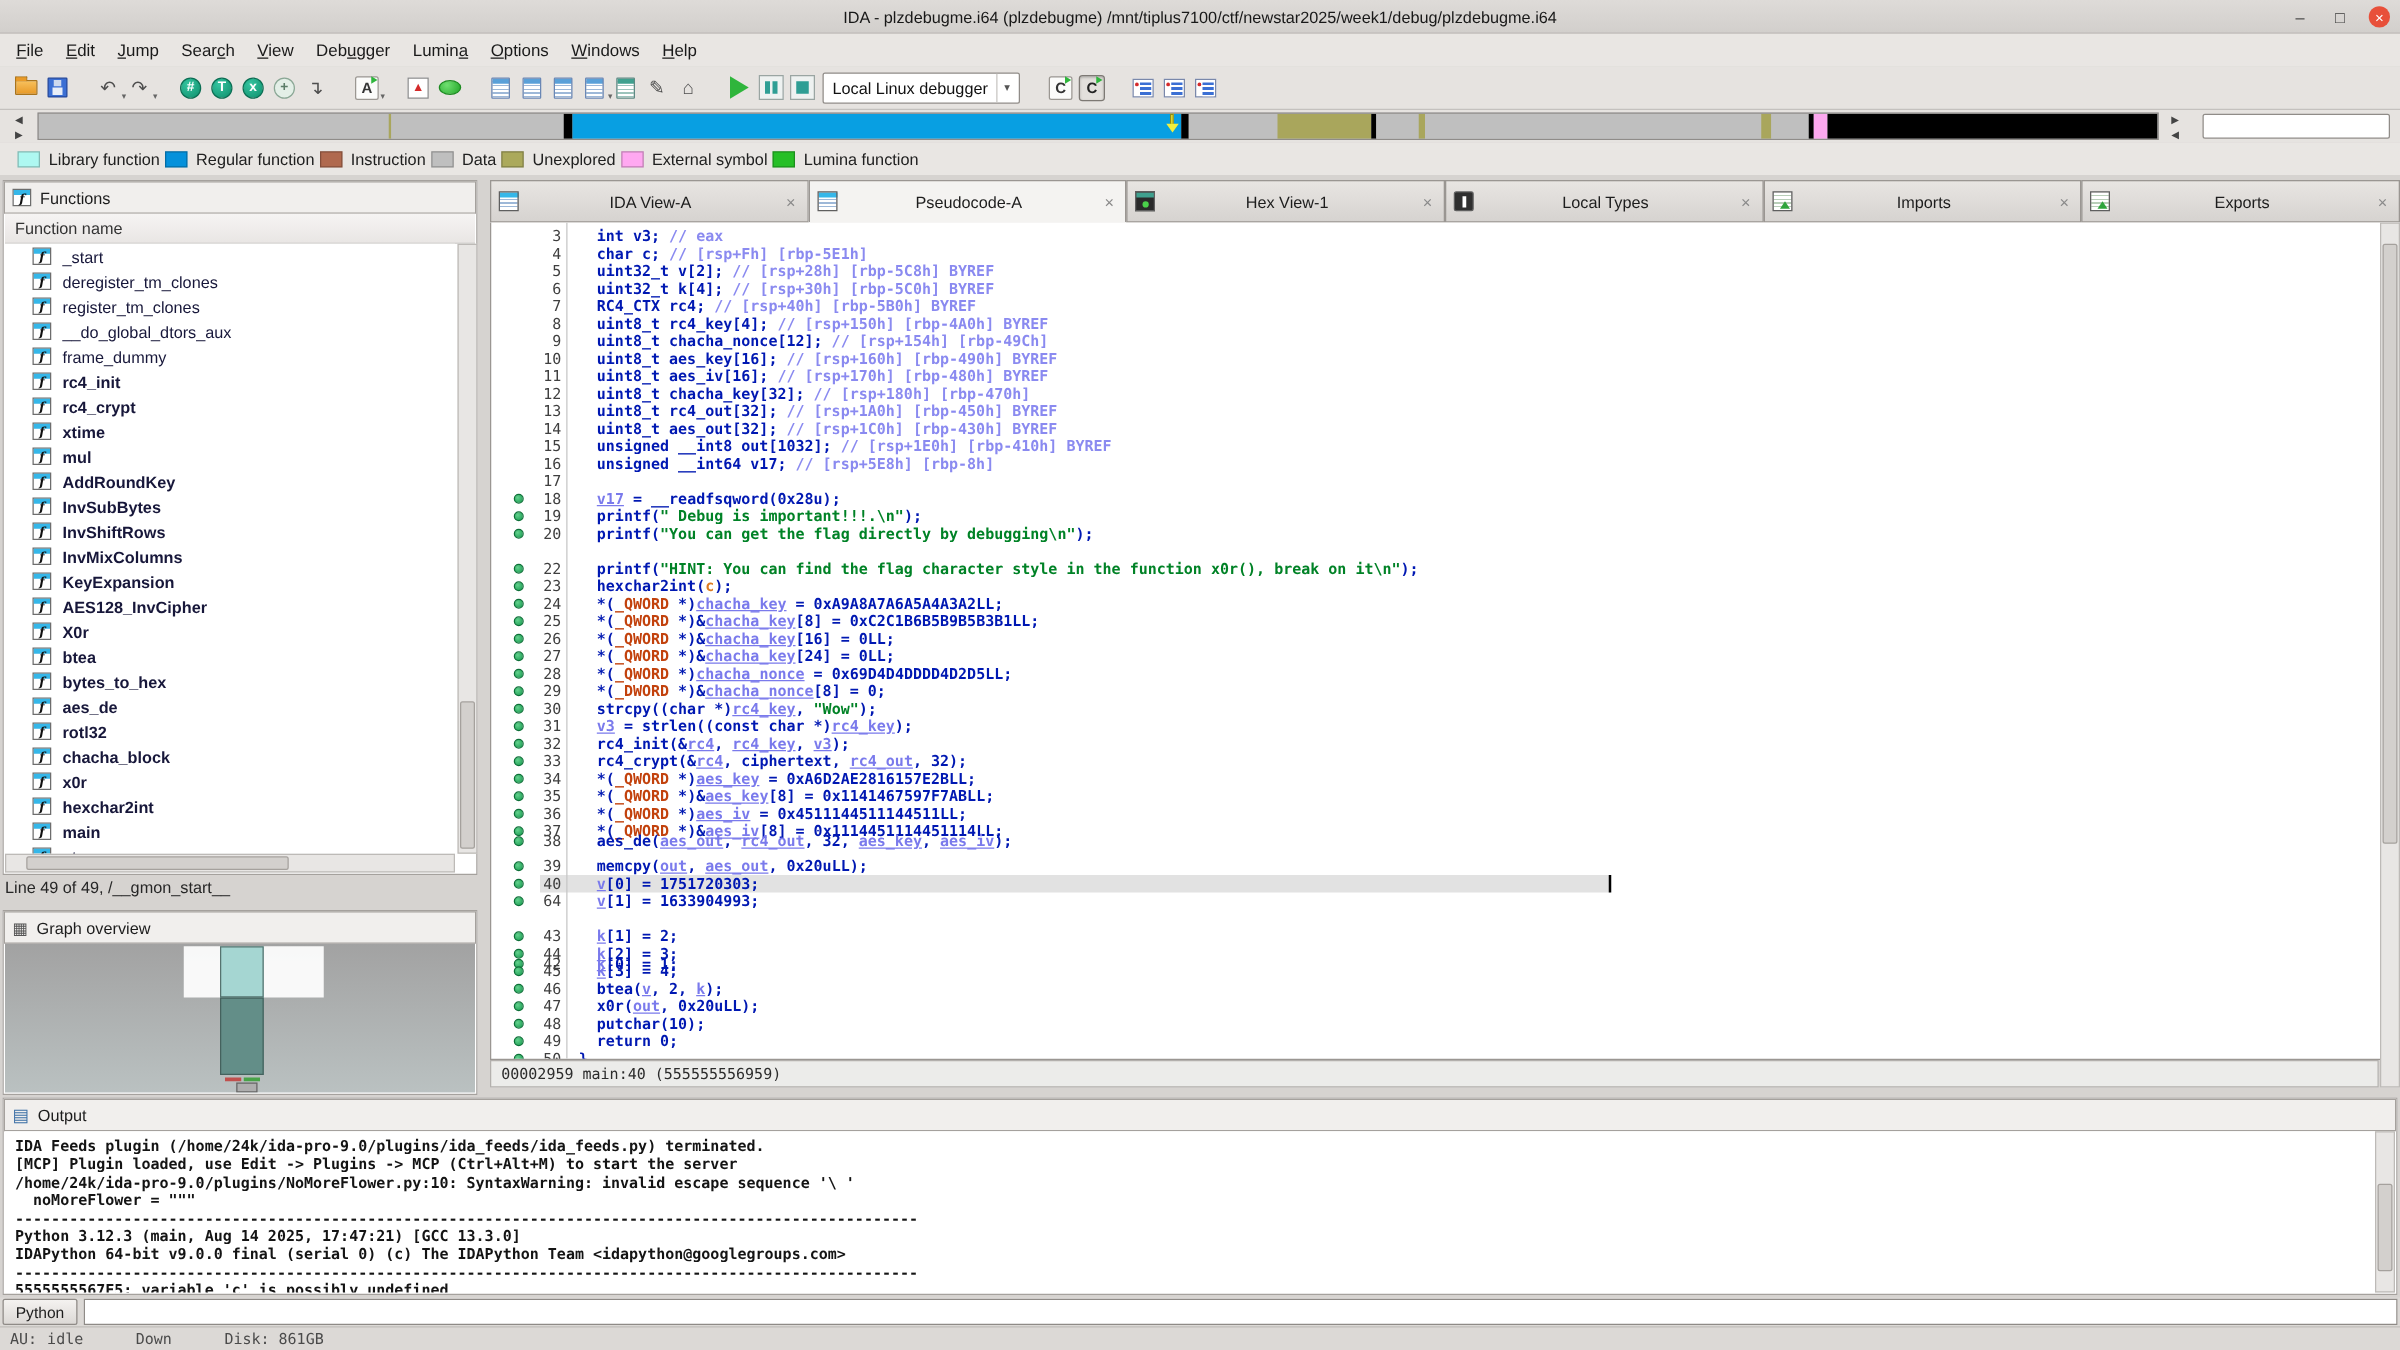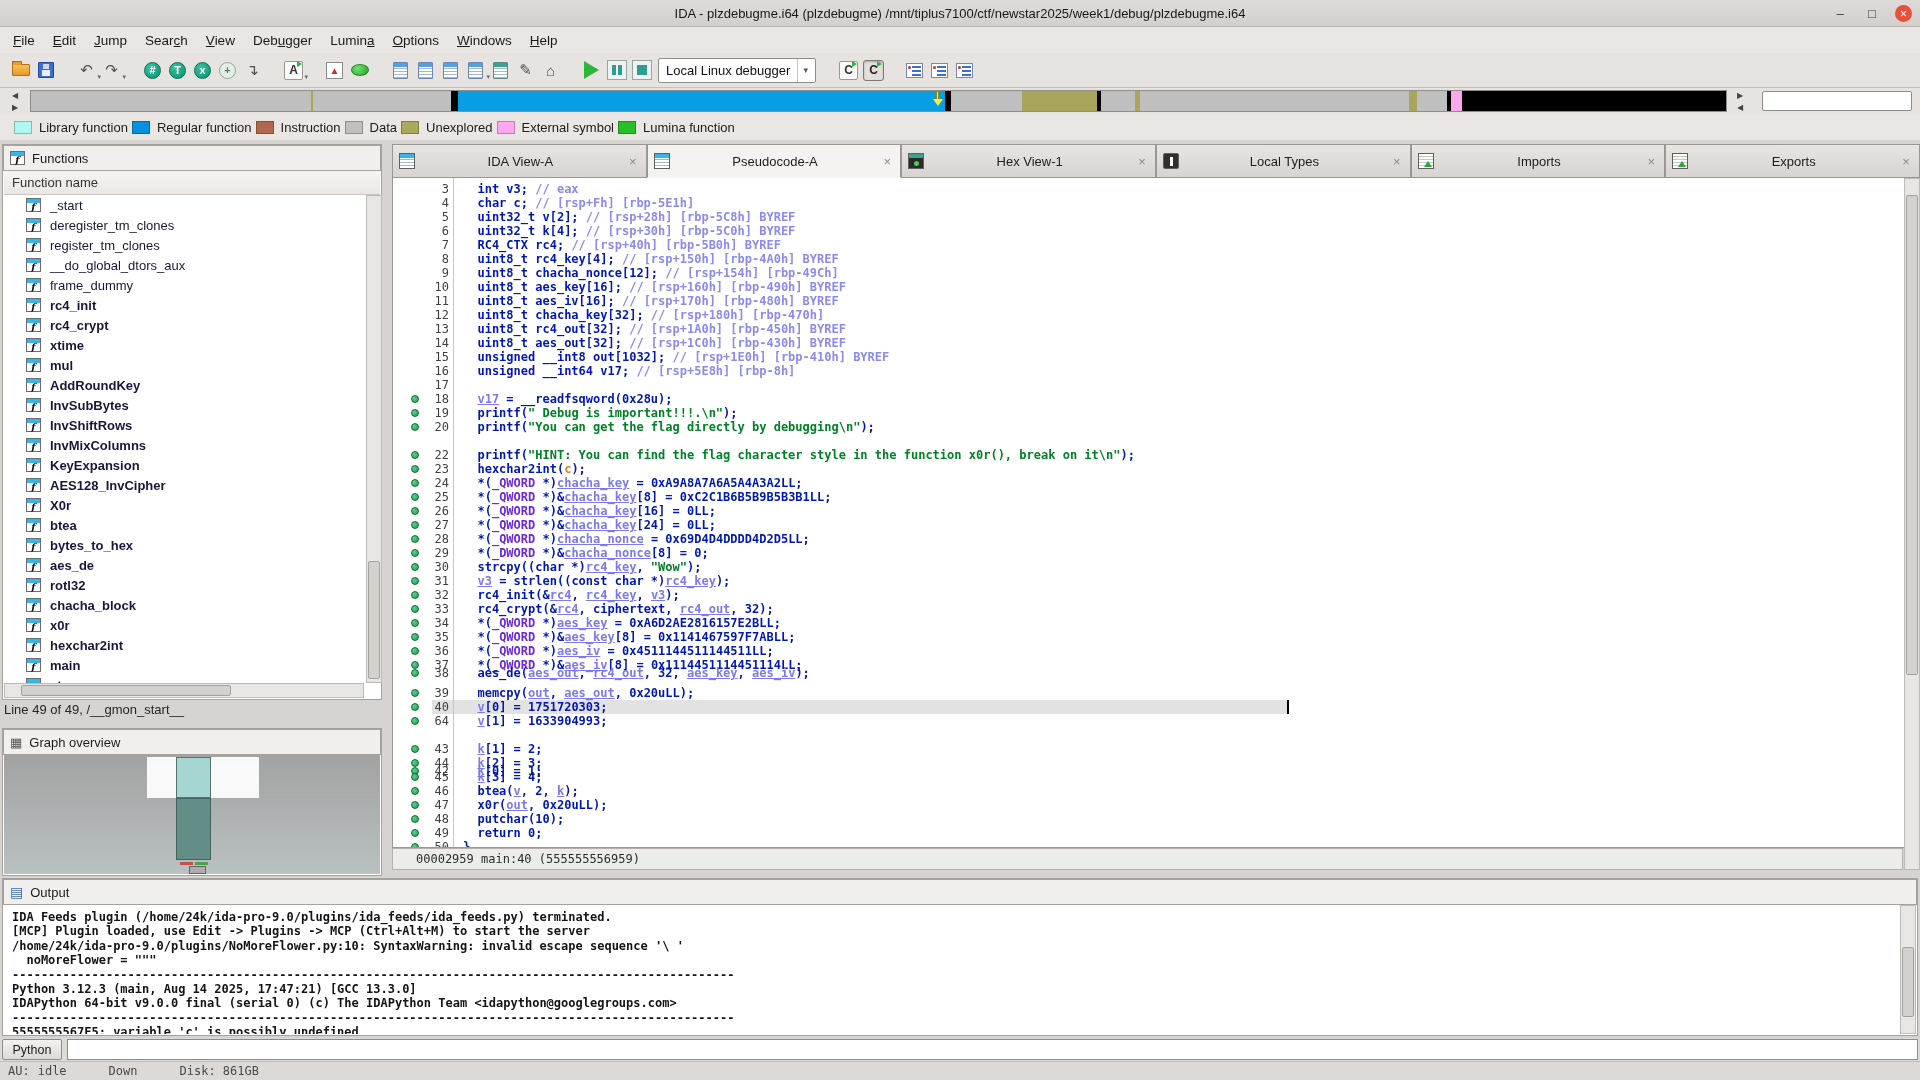--- a/index.html
+++ b/index.html
@@ -118,26 +118,26 @@
   
   #code{position:absolute;left:0;top:34px;right:0;height:670px;background:#fff;border:1px solid #9a9692;border-top:none;overflow:hidden}
   .gutline{position:absolute;left:60px;top:0;bottom:0;width:1px;background:#c6c6c6;z-index:3}
   .cl{position:absolute;left:0;width:100%;height:14px}
   .cl .hl{position:absolute;left:39px;width:856px;top:0;height:14px;background:#e2e2e2;z-index:0}
   .cl .bp{position:absolute;left:18px;top:3px;width:8px;height:8px;border-radius:50%;background:radial-gradient(circle at 35% 35%,#63d18d,#169a4e);border:1px solid #0d7038;z-index:2}
   .cl .num{position:absolute;left:0;top:0;width:56px;text-align:right;font:12px/14px "DejaVu Sans Mono",monospace;color:#3f3f3f;z-index:2}
   .cl .ct{position:absolute;left:70px;top:0;white-space:pre;font:600 12px/14px "DejaVu Sans Mono",monospace;z-index:2}
   .cl .caret{position:absolute;left:894px;top:0;width:2px;height:14px;background:#000;z-index:4}
   .tk-k{color:#0018b2}
-  .tk-m{color:#6d28d9}
+  .tk-m{color:#c2410c}
   .tk-c{color:#8a8af0}
   .tk-v{color:#7a7aec;text-decoration:underline}
   .tk-str{color:#008226}
   .tk-err{color:#dd7b22}
-  #code-status{position:absolute;left:0;top:704px;right:17px;height:22px;background:#ececea;border:1px solid #b3b0ad;display:flex;align-items:center;padding-left:23px;font:12px "DejaVu Sans Mono",monospace;color:#2c2c2c}
+  #code-status{position:absolute;left:0;top:704px;right:17px;height:22px;background:#ececea;border:1px solid #b3b0ad;display:flex;align-items:center;padding-left:8px;font:12px "DejaVu Sans Mono",monospace;color:#2c2c2c}
   #code-scroll{top:34px;height:692px;right:0}
 
   
   #output-panel{position:absolute;left:2px;top:878px;width:1916px;height:158px;background:#fff;border:1px solid #a5a19d}
   #out-body{position:absolute;left:1px;right:17px;top:26px;bottom:1px;background:#fff;overflow:hidden;padding:5px 0 0 8px}
   .out-line{font:600 12px/14.4px "DejaVu Sans Mono",monospace;color:#141414;white-space:pre}
   #out-scroll{top:26px;bottom:1px;right:1px;height:auto}
 
   
   #python-row{position:absolute;left:0;top:1038px;width:1920px;height:23px;background:#dcd9d6;display:flex;align-items:center;gap:5px;padding:0 2px}

